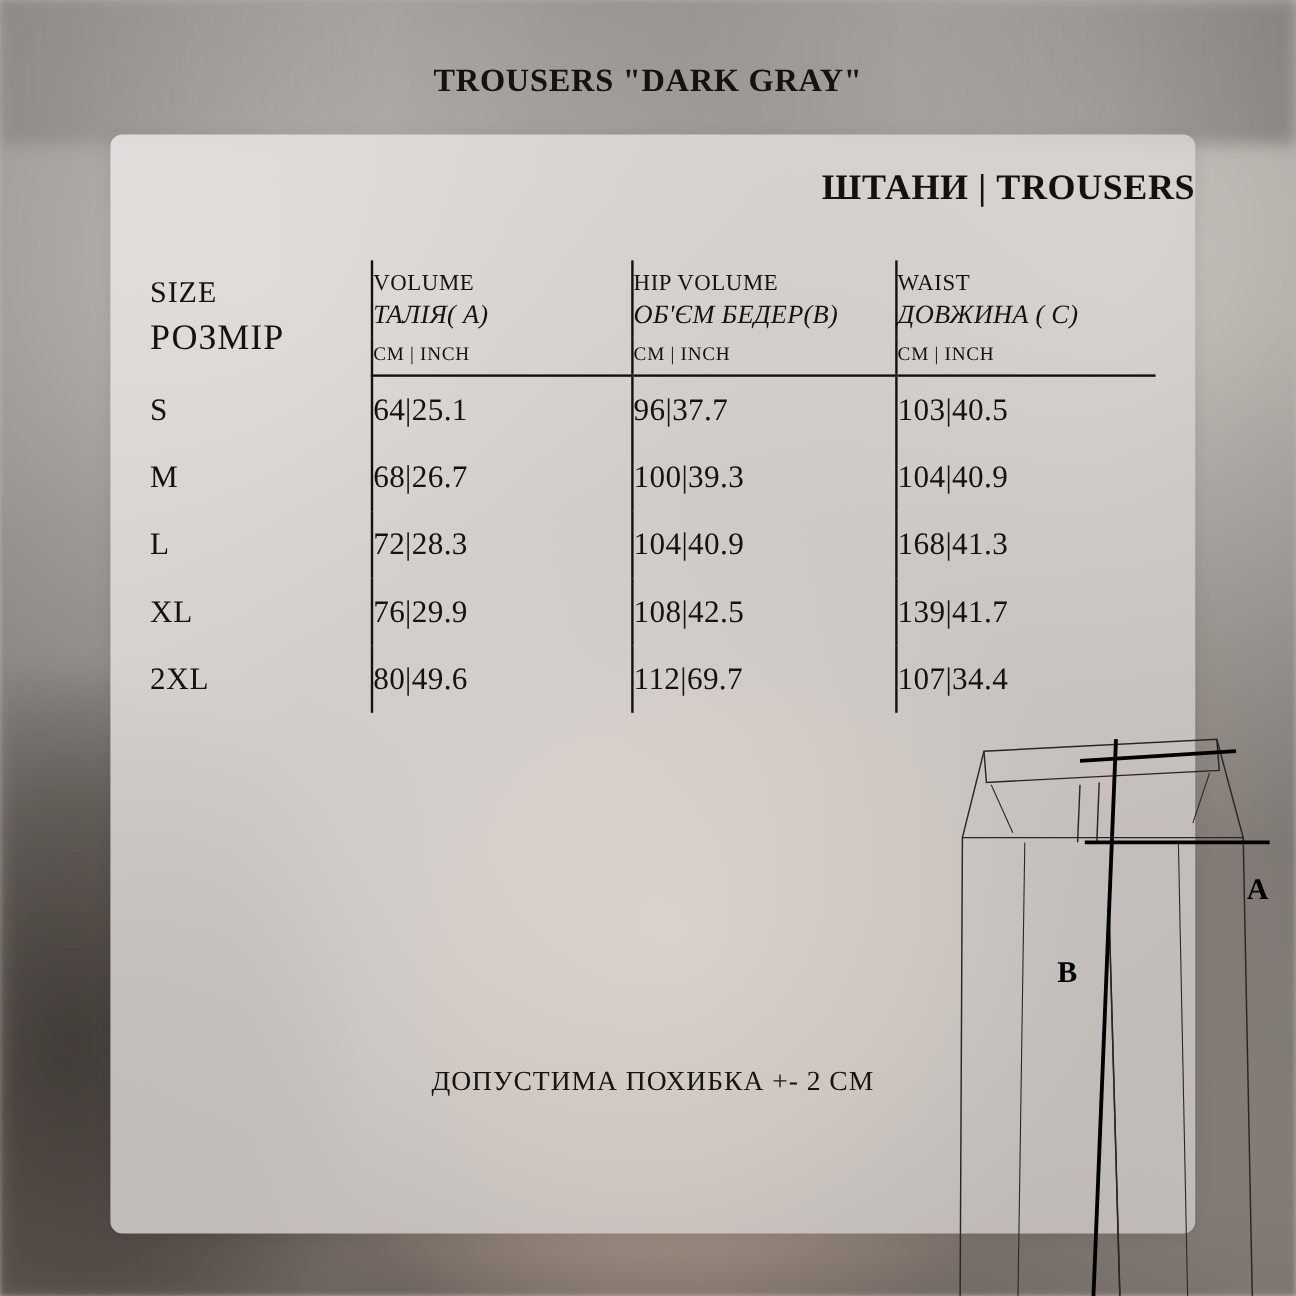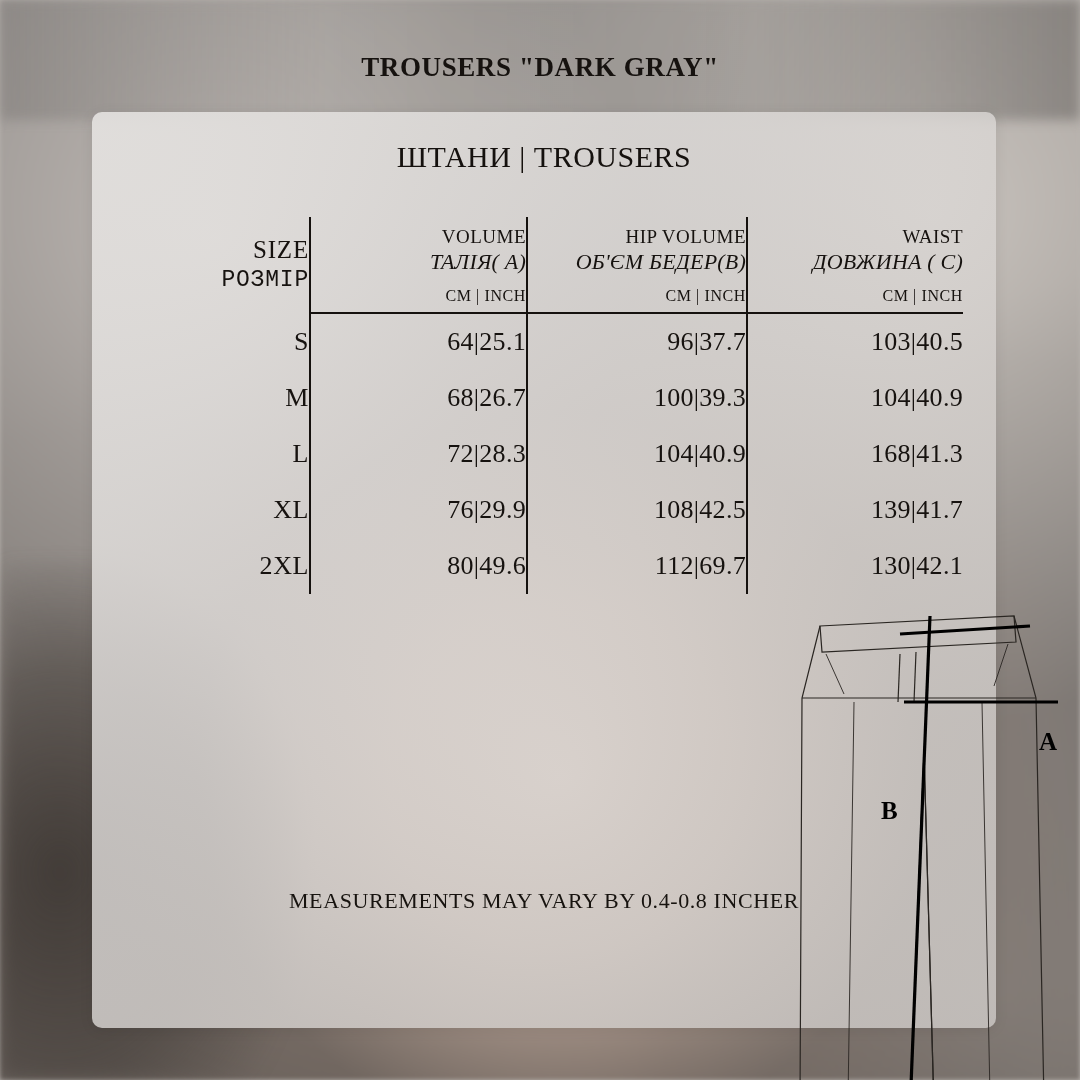--- a/index.html
+++ b/index.html
@@ -65,43 +65,43 @@
     font-weight: bold;
     letter-spacing: 0.6px;
     color: #16120f;
   }
 
   .card-title {
     position: absolute;
     top: 28px;
     left: 0;
     width: 904px;
-    text-align: center;
+    text-align: right;
     font-size: 30px;
-    font-weight: normal;
+    font-weight: bold;
     letter-spacing: 0.5px;
     color: #15110e;
   }
 
   
   .table-wrap {
     position: absolute;
     left: 33px;
     top: 105px;
     width: 838px;
   }
   table.size-table {
     border-collapse: collapse;
     width: 838px;
     table-layout: fixed;
   }
   table.size-table td, table.size-table th {
     padding: 0;
     vertical-align: middle;
-    text-align: right;
+    text-align: left;
     color: #16120f;
     font-weight: normal;
   }
 
   .col-size   { width: 185px; }
   .col-waist  { width: 217px; }
   .col-hip    { width: 220px; }
   .col-length { width: 216px; }
 
   
@@ -118,21 +118,21 @@
     line-height: 1.2;
     padding-bottom: 6px !important;
     font-style: italic;
   }
   .hdr-size {
     font-size: 25px;
     font-weight: bold;
     line-height: 1.3;
     letter-spacing: 0.8px;
   }
-  .hdr-size .ua { font-weight: normal; font-size: 23px; font-family: Liberation Mono, monospace; }
+  .hdr-size .ua { font-weight: normal; font-size: 30px; }
   .units {
     font-size: 16px;
     letter-spacing: 0.6px;
     padding: 6px 0 7px 0 !important;
   }
 
   
   .vr-l { border-left: 2px solid #15110e; }
   .hr-bottom { border-bottom: 2px solid #15110e; }
 
@@ -253,28 +253,28 @@
         <tr>
           <td class="data-cell data-size">XL</td>
           <td class="data-cell vr-l">76|29.9</td>
           <td class="data-cell vr-l">108|42.5</td>
           <td class="data-cell vr-l">139|41.7</td>
         </tr>
         <tr>
           <td class="data-cell data-size">2XL</td>
           <td class="data-cell vr-l">80|49.6</td>
           <td class="data-cell vr-l">112|69.7</td>
-          <td class="data-cell vr-l">130|42.1</td>
+          <td class="data-cell vr-l">107|34.4</td>
         </tr>
       </tbody>
     </table>
   </div>
 
   <div class="notes">
-    <div class="line2">MEASUREMENTS MAY VARY BY 0.4-0.8 INCHER</div>
+    <div class="line1">ДОПУСТИМА ПОХИБКА +- 2 CM</div>
   </div>
 
   <div class="diagram">
     <svg width="300" height="420" viewBox="0 0 300 420">
       <g fill="none" stroke="#2a2622" stroke-width="1.2">
 
         <path d="M38 24 L232 14 L234 40 L40 50 Z"></path>
 
         <path d="M38 24 L20 96 L18 500 L128 506 L142 150 L152 506 L262 500 L254 96 L232 14"></path>
 

